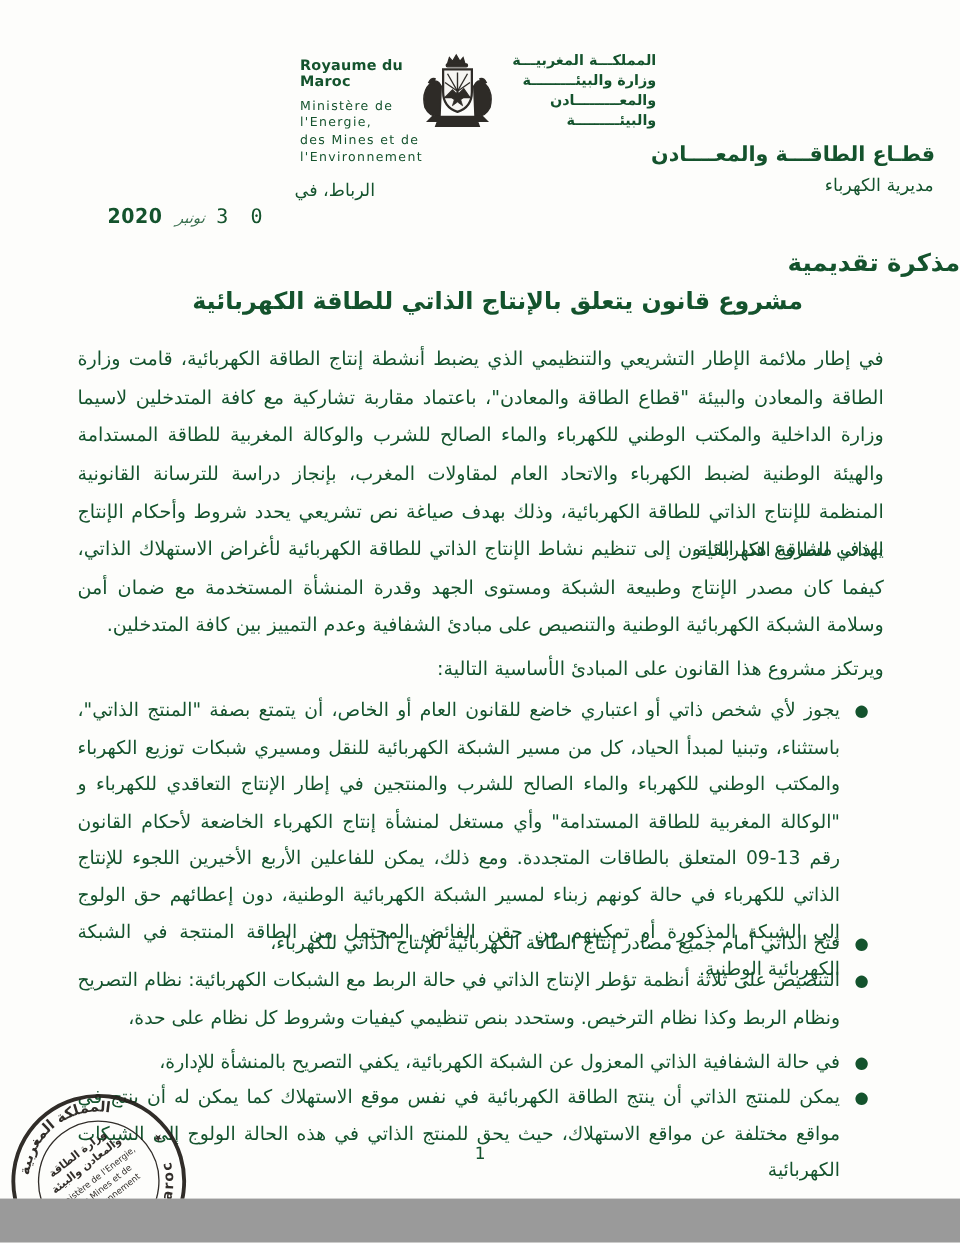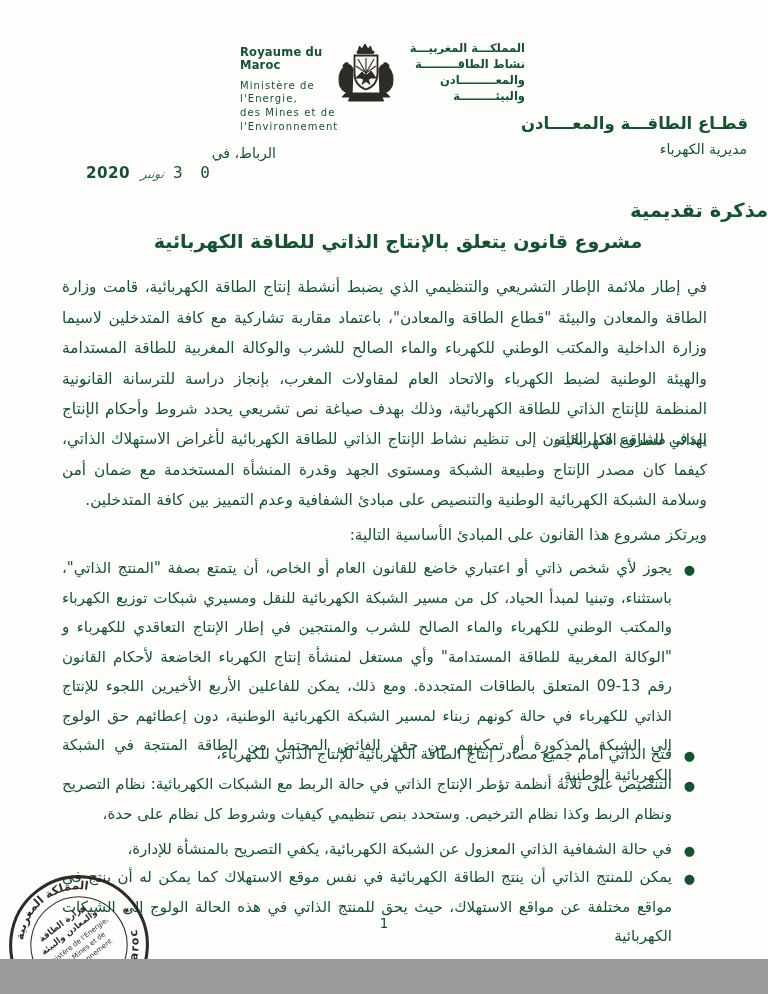--- a/index.html
+++ b/index.html
@@ -12,21 +12,21 @@
   .fr-block{position:absolute;left:240px;top:46px;width:118px;line-height:13px;}
   .fr-line1{font-weight:bold;font-size:11.5px;margin-bottom:7px;letter-spacing:.2px;}
   .fr-line{font-size:10px;letter-spacing:1.1px;margin-top:1px;}
   .emblem{position:absolute;left:337px;top:42px;width:58px;height:66px;}
   .ar-letterhead{
     position:absolute;left:393px;top:40px;width:132px;direction:rtl;text-align:right;
     font-size:11.5px;font-weight:bold;line-height:16px;
   }
   .sector{position:absolute;right:20px;top:114px;direction:rtl;font-size:16.5px;font-weight:bold;letter-spacing:.2px;}
   .directorate{position:absolute;right:21px;top:141px;direction:rtl;font-size:14px;}
-  .place{position:absolute;right:492px;top:145px;direction:rtl;font-size:14px;margin-left:32px;}
+  .place{position:absolute;right:468px;top:145px;direction:rtl;font-size:14px;margin-left:32px;}
   .date-stamp{
     position:absolute;left:84px;top:163px;display:flex;direction:rtl;align-items:baseline;gap:9px;
   }
   .date-day{font-family:"DejaVu Sans Mono","Liberation Mono",monospace;font-weight:normal;font-size:16px;letter-spacing:4px;}
   .date-month{font-size:12px;font-style:italic;transform:skewX(-8deg);opacity:.85;}
   .date-year{font-weight:bold;font-size:16.5px;transform:scaleX(.92);letter-spacing:.5px;}
   
   .title1{position:absolute;left:0;right:0;top:199px;direction:rtl;font-size:19.5px;font-weight:bold;}
   .title2{position:absolute;left:0;right:0;top:230px;text-align:center;direction:rtl;font-size:19px;font-weight:bold;padding-left:28px;}
   
@@ -91,21 +91,21 @@
       <path d="M19 36 l6-6 4 4 5-5 5 7 z" stroke-width="1"></path>
 
       <path d="M29 30 l1.6 4.8 h5 l-4 3 l1.5 4.8 l-4.1-3 l-4.1 3 l1.5-4.8 l-4-3 h5 z" stroke-width=".6"></path>
 
       <path d="M9 51 h40 l4 4 h-8 l1.5 4 h-35 l1.5-4 h-8 z" stroke-width="1"></path>
     </g>
   </svg>
 
   <div class="ar-letterhead">
     <div>المملكـــة المغربيـــة</div>
-    <div>نشاط الطاقـــــــــة</div>
+    <div>وزارة والبيئـــــــــة</div>
     <div>والمعـــــــــادن</div>
     <div>والبيئـــــــــة</div>
   </div>
 
   <div class="sector">قطـاع الطاقـــة والمعــــادن</div>
   <div class="directorate">مديرية الكهرباء</div>
 
   <div class="place">الرباط، في</div>
   <div class="date-stamp">
     <span class="date-day">0 3</span>

